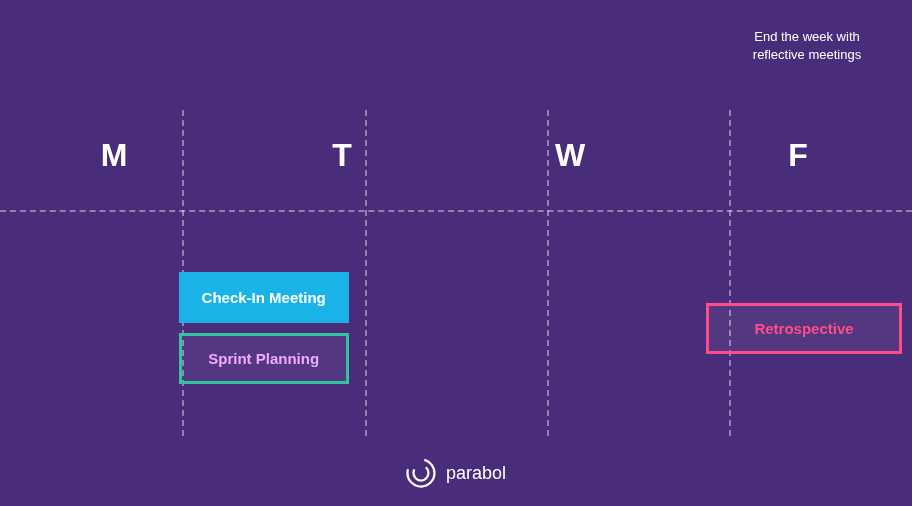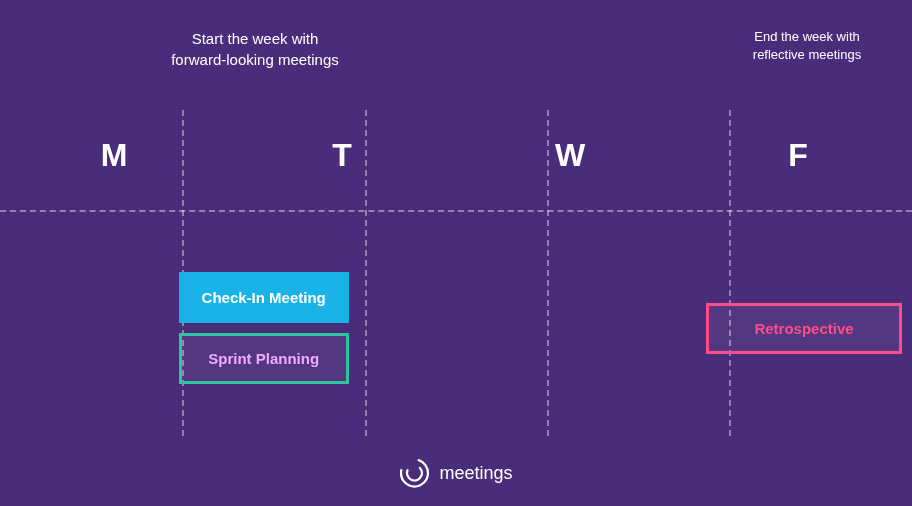--- a/index.html
+++ b/index.html
@@ -144,24 +144,20 @@
     .parabol-logo {
       width: 30px;
       height: 30px;
     }
   </style>
 </head>
 <body>
 
 <div class="container">
 
-  <div class="top-annotation-left">
-    <span style="white-space: pre-line;">Start the week with
-forward-looking meetings</span>
-  </div>
 
   <div class="top-annotation-right">
     <span style="white-space: pre-line;">End the week with
 reflective meetings</span>
   </div>
 
   <div class="days-row">
     <div class="day-cell">M</div>
     <div class="day-cell">T</div>
     <div class="day-cell">W</div>
@@ -198,16 +194,16 @@
       </div>
     </div>
   </div>
 
   <div class="bottom-logo">
     <svg class="parabol-logo" viewBox="0 0 40 40" fill="none" xmlns="http://www.w3.org/2000/svg">
 
       <circle cx="20" cy="20" r="18" stroke="white" stroke-width="3" fill="none" stroke-dasharray="60 30" stroke-linecap="round"></circle>
       <circle cx="20" cy="20" r="10" stroke="white" stroke-width="3" fill="none" stroke-dasharray="35 20" stroke-linecap="round"></circle>
     </svg>
-    <span>meetings</span>
+    <span>parabol</span>
   </div>
 
 </div>
 
 </body></html>

